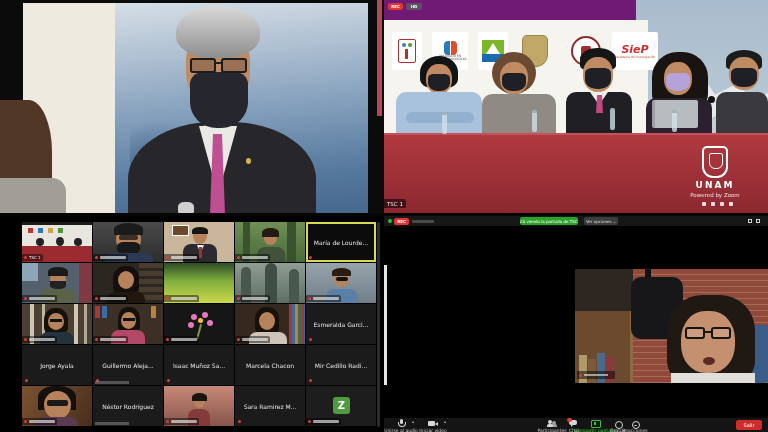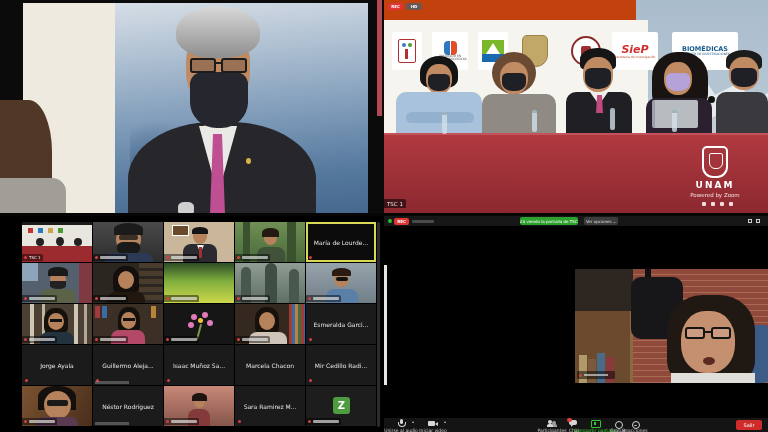--- a/index.html
+++ b/index.html
@@ -26,21 +26,21 @@
   .m-mask{left:190px;top:72px;width:58px;height:56px;background:#26262e;border-radius:22% 22% 46% 46%}
   .m-neck{left:204px;top:104px;width:28px;height:26px;background:#b57f5e}
   .m-suit{left:128px;top:122px;width:188px;height:92px;background:#26262b;border-radius:46% 46% 0 0/62% 62% 0 0}
   .m-shirt{left:199px;top:126px;width:38px;height:58px;background:#e9e9e6;clip-path:polygon(0 0,100% 0,58% 100%,42% 100%)}
   .m-tie{left:210px;top:134px;width:15px;height:80px;background:#bf4f93;clip-path:polygon(20% 0,80% 0,100% 100%,0 100%)}
   .m-pin{left:246px;top:158px;width:5px;height:6px;background:#d8b24a;border-radius:50%}
   .m-mic{left:178px;top:202px;width:16px;height:11px;background:#cfcfcf;border-radius:40% 40% 10% 10%}
   .tl-sliver{left:377px;top:0;width:5px;height:116px;background:#b04a54}
 
   
-  .tr{left:384px;top:0;width:384px;height:213px;background:#c2410c}
+  .tr{left:384px;top:0;width:384px;height:213px;background:#701a75}
   .tr-wall{left:0;top:20px;width:264px;height:118px;background:#f6f4ee}
   .tr-sky{left:252px;top:0;width:132px;height:138px;background:linear-gradient(#a9bccd,#bccbd6)}
   .tr-mtn{left:252px;top:48px;width:132px;height:90px;background:#e7ebee;
     clip-path:polygon(0 100%,14% 62%,30% 74%,48% 26%,60% 52%,76% 40%,90% 58%,100% 50%,100% 100%)}
   .tr-mtn2{left:252px;top:84px;width:132px;height:54px;background:#c6cdd2;
     clip-path:polygon(0 100%,20% 55%,45% 80%,70% 45%,100% 75%,100% 100%)}
   .logo-box{position:absolute;top:32px;height:38px;background:#fff;border-radius:2px;
     display:flex;flex-direction:column;align-items:center;justify-content:center;overflow:hidden}
   .logo-tiny{font-size:3px;color:#555;text-align:center;line-height:1.1}
   .tbl{left:0;top:133px;width:384px;height:80px;background:linear-gradient(#b03a40,#8c2830);border-top:2px solid #c4525a}
@@ -206,24 +206,20 @@
     </div>
     <div class="logo-box" style="left:186px;width:32px;background:transparent">
       <div style="width:30px;height:30px;background:#fff;border:2px solid #8a2a2a;border-radius:50%;position:relative">
         <div style="position:absolute;left:8px;top:8px;width:10px;height:10px;background:#a03030;border-radius:2px"></div>
       </div>
     </div>
     <div class="logo-box" style="left:228px;width:46px">
       <div style="font-size:11px;font-weight:bold;font-style:italic;color:#d03030">SieP</div>
       <div class="logo-tiny" style="color:#c05030">Secretaría de Investigación</div>
     </div>
-    <div class="logo-box" style="left:288px;width:66px">
-      <div style="font-size:6.5px;font-weight:bold;color:#1a5a8a">BIOMÉDICAS</div>
-      <div class="logo-tiny" style="color:#1a5a8a">INSTITUTO DE INVESTIGACIONES</div>
-    </div>
 
     <div>
       <div class="hair a" style="left:36px;top:56px;width:38px;height:32px;background:#141414;border-radius:50% 50% 30% 30%"></div>
       <div class="head" style="left:42px;top:64px;width:26px;height:30px"></div>
       <div class="mask" style="left:44px;top:74px;width:22px;height:17px"></div>
       <div class="pbody" style="left:12px;top:92px;width:86px;height:46px;background:#a8c2dc"></div>
       <div class="a" style="left:22px;top:112px;width:68px;height:11px;background:#93b0cf;border-radius:6px"></div>
     </div>
     <div>
       <div class="hair a" style="left:108px;top:52px;width:44px;height:42px;background:#6a4a32;border-radius:50%"></div>

